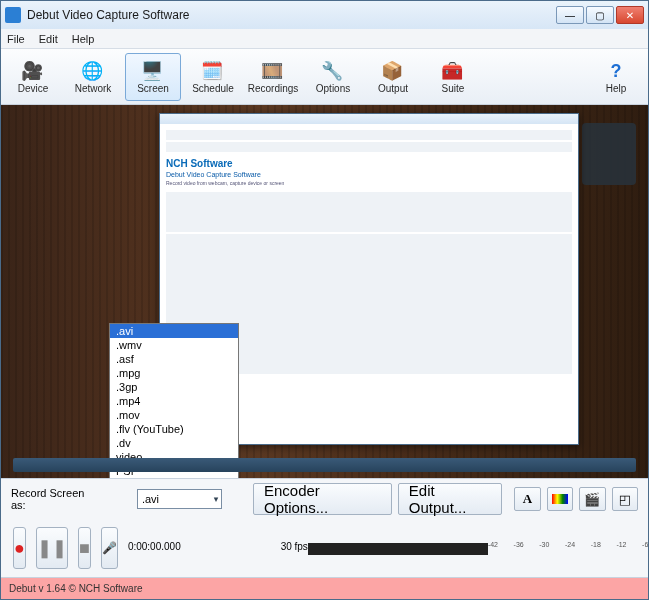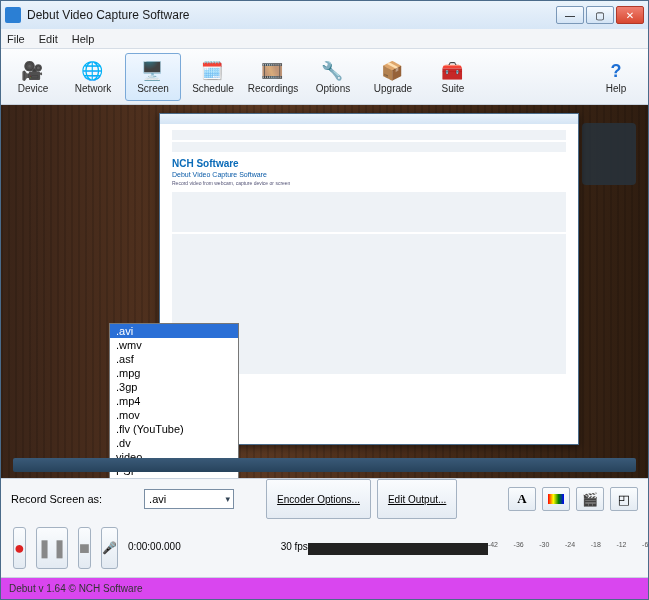--- a/index.html
+++ b/index.html
@@ -15,43 +15,43 @@
 .toolbar { height: 56px; background: linear-gradient(#fcfdfe,#e9eff6); border-bottom: 1px solid #c8d2de; display: flex; align-items: center; padding: 2px 4px; gap: 4px; }
 .tool-btn { width: 56px; height: 48px; display: flex; flex-direction: column; align-items: center; justify-content: center; font-size: 10px; color: #2a2a2a; border: 1px solid transparent; border-radius: 3px; }
 .tool-btn.active { border: 1px solid #7aa9d8; background: linear-gradient(#f0f7ff,#d6e9fb); }
 .tool-icon { width: 24px; height: 24px; display: flex; align-items: center; justify-content: center; font-size: 18px; }
 .toolbar-spacer { flex: 1; }
 .preview { flex: 1; background: #1a1a1a; position: relative; overflow: hidden; }
 .wood { position: absolute; inset: 0; background: linear-gradient(90deg,#3a2418,#4d2f1d 20%,#5a3822 40%,#4a2d1a 60%,#3d2616 80%,#2f1d10); }
 .wood::after{content:"";position:absolute;inset:0;background:repeating-linear-gradient(90deg,rgba(0,0,0,.12) 0 2px,transparent 2px 7px);}
 .inner-window { position: absolute; left: 158px; top: 8px; width: 420px; height: 332px; background: #fff; border: 1px solid #4a6b8a; box-shadow: 0 2px 8px rgba(0,0,0,.5); font-size: 5.5px; color: #333; }
 .inner-window .iw-title { height: 10px; background: linear-gradient(#eaf3fb,#d5e5f5); }
-.inner-window .iw-body { padding: 4px 12px; }
+.inner-window .iw-body { padding: 4px 6px; }
 .iw-logo { color: #0a6bb8; font-weight: bold; font-size: 10px; margin: 6px 0 2px; }
 .iw-h1 { font-size: 7px; color: #0a5ba8; margin-bottom: 2px; }
 .iw-gray { background: #eef2f6; height: 10px; margin: 2px 0; }
 .dropdown-pop { position: absolute; left: 108px; top: 218px; width: 130px; background: #fff; border: 1px solid #777; font-size: 11px; }
 .dropdown-pop div { padding: 1px 6px; }
 .dropdown-pop div.hl { background: #2a6fd6; color: #fff; }
 .taskbar { position: absolute; left: 12px; right: 12px; bottom: 6px; height: 14px; background: linear-gradient(#3a5a78,#27435c); border-radius: 2px; }
 .ctrl-row { height: 34px; display: flex; align-items: center; padding: 20px 10px; gap: 6px; background: #f4f6f9; font-size: 11px; border-top: 1px solid #c8d2de; }
 .combo { border: 1px solid #7a8ea4; background: #fff; height: 20px; display: flex; align-items: center; padding: 0 4px; width: 90px; position: relative; }
 .combo::after { content: "▾"; position: absolute; right: 3px; color: #345; font-size: 9px; }
-.btn-flat { border: 1px solid #a4b2c2; background: linear-gradient(#fafcfe,#e4ebf3); height: 40px; padding: 0 10px; font-size: 10px; display: flex; align-items: center; border-radius: 2px; text-decoration: underline; }
+.btn-flat { border: 1px solid #a4b2c2; background: linear-gradient(#fafcfe,#e4ebf3); height: 32px; padding: 0 10px; font-size: 15px; display: flex; align-items: center; border-radius: 2px; }
 .icon-btn { width: 28px; height: 24px; border: 1px solid #a4b2c2; background: linear-gradient(#fafcfe,#e4ebf3); display: flex; align-items: center; justify-content: center; border-radius: 2px; font-size: 13px; }
 .rec-row { height: 58px; display: flex; align-items: center; padding: 6px 12px; gap: 10px; background: #f4f6f9; }
 .rec-btn { width: 64px; height: 42px; border: 1px solid #a4b2c2; background: linear-gradient(#fafcfe,#e3eaf2); display: flex; align-items: center; justify-content: center; border-radius: 3px; font-size: 18px; }
 .rec-btn.big { width: 78px; }
 .vu-block { flex: 1; display: flex; align-items: flex-start; }
 .vu-top { display: flex; justify-content: space-between; width: 180px; font-size: 10px; }
 .vu-meter { width: 180px; height: 12px; background: #222; margin-top: 2px; }
 .vu-labels { width: 180px; display: flex; justify-content: space-between; font-size: 7px; color: #555; }
 .snap-btn { width: 46px; height: 42px; border: 1px solid #a4b2c2; background: linear-gradient(#fafcfe,#e3eaf2); display: flex; align-items: center; justify-content: center; border-radius: 3px; font-size: 18px; }
 .fullscreen-btn { width: 90px; height: 42px; border: 1px solid #a4b2c2; background: linear-gradient(#fafcfe,#e3eaf2); display: flex; align-items: center; justify-content: center; font-size: 12px; font-weight: bold; color: #2a9a3a; border-radius: 14px; }
-.statusbar { height: 22px; background: #d946ef; border-top: 1px solid #c8d2de; display: flex; align-items: center; padding: 0 8px; font-size: 10px; color: #333; }
+.statusbar { height: 22px; background: #fca5a5; border-top: 1px solid #c8d2de; display: flex; align-items: center; padding: 0 8px; font-size: 10px; color: #333; }
 .side-widget { position: absolute; right: 12px; top: 18px; width: 54px; height: 62px; background: rgba(40,50,60,.85); border-radius: 4px; }
 </style>
 </head>
 <body>
 
 <div class="window">
 
   <div class="titlebar">
     <div class="title-icon"></div>
     <div class="title-text">Debut Video Capture Software</div>
@@ -88,21 +88,21 @@
     <div class="tool-btn">
         <div class="tool-icon">🎞️</div>
         <span>Recordings</span>
       </div>
     <div class="tool-btn">
         <div class="tool-icon">🔧</div>
         <span>Options</span>
       </div>
     <div class="tool-btn">
         <div class="tool-icon">📦</div>
-        <span>Upgrade</span>
+        <span>Output</span>
       </div>
     <div class="tool-btn">
         <div class="tool-icon">🧰</div>
         <span>Suite</span>
       </div>
     <div class="toolbar-spacer"></div>
     <div class="tool-btn">
         <div class="tool-icon" style="color:#1d6fd4;font-weight:bold">?</div>
         <span>Help</span>
       </div>

